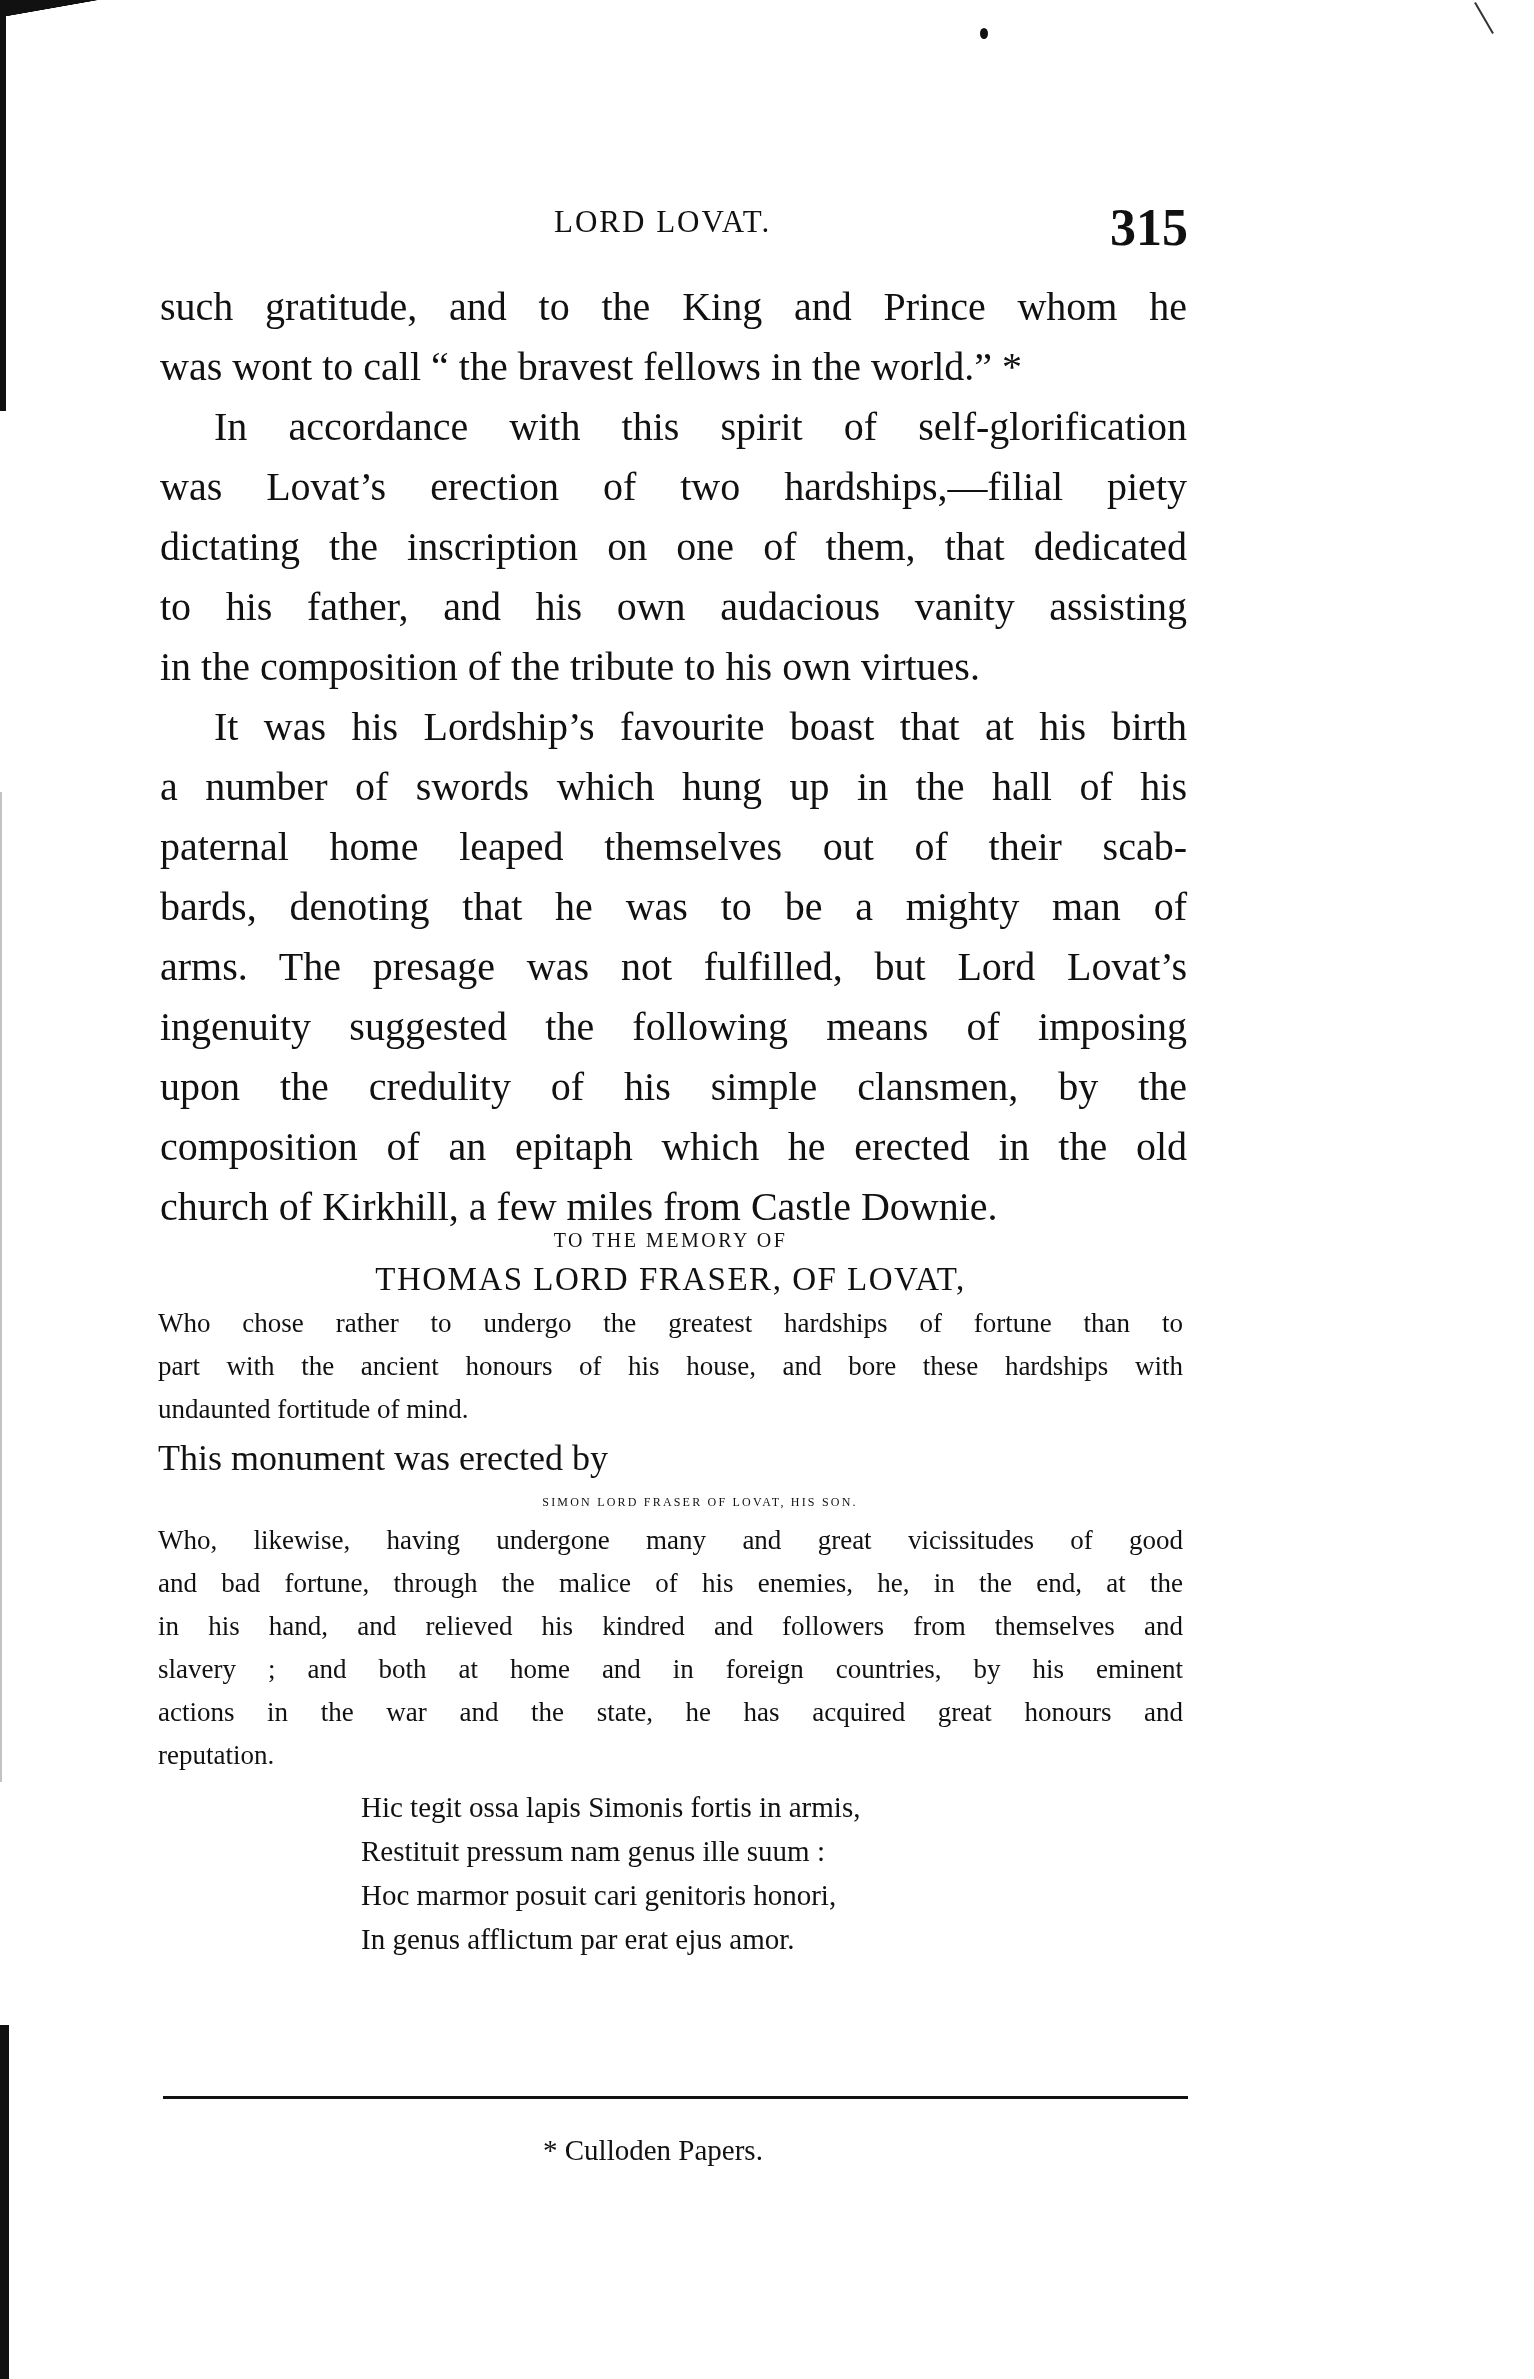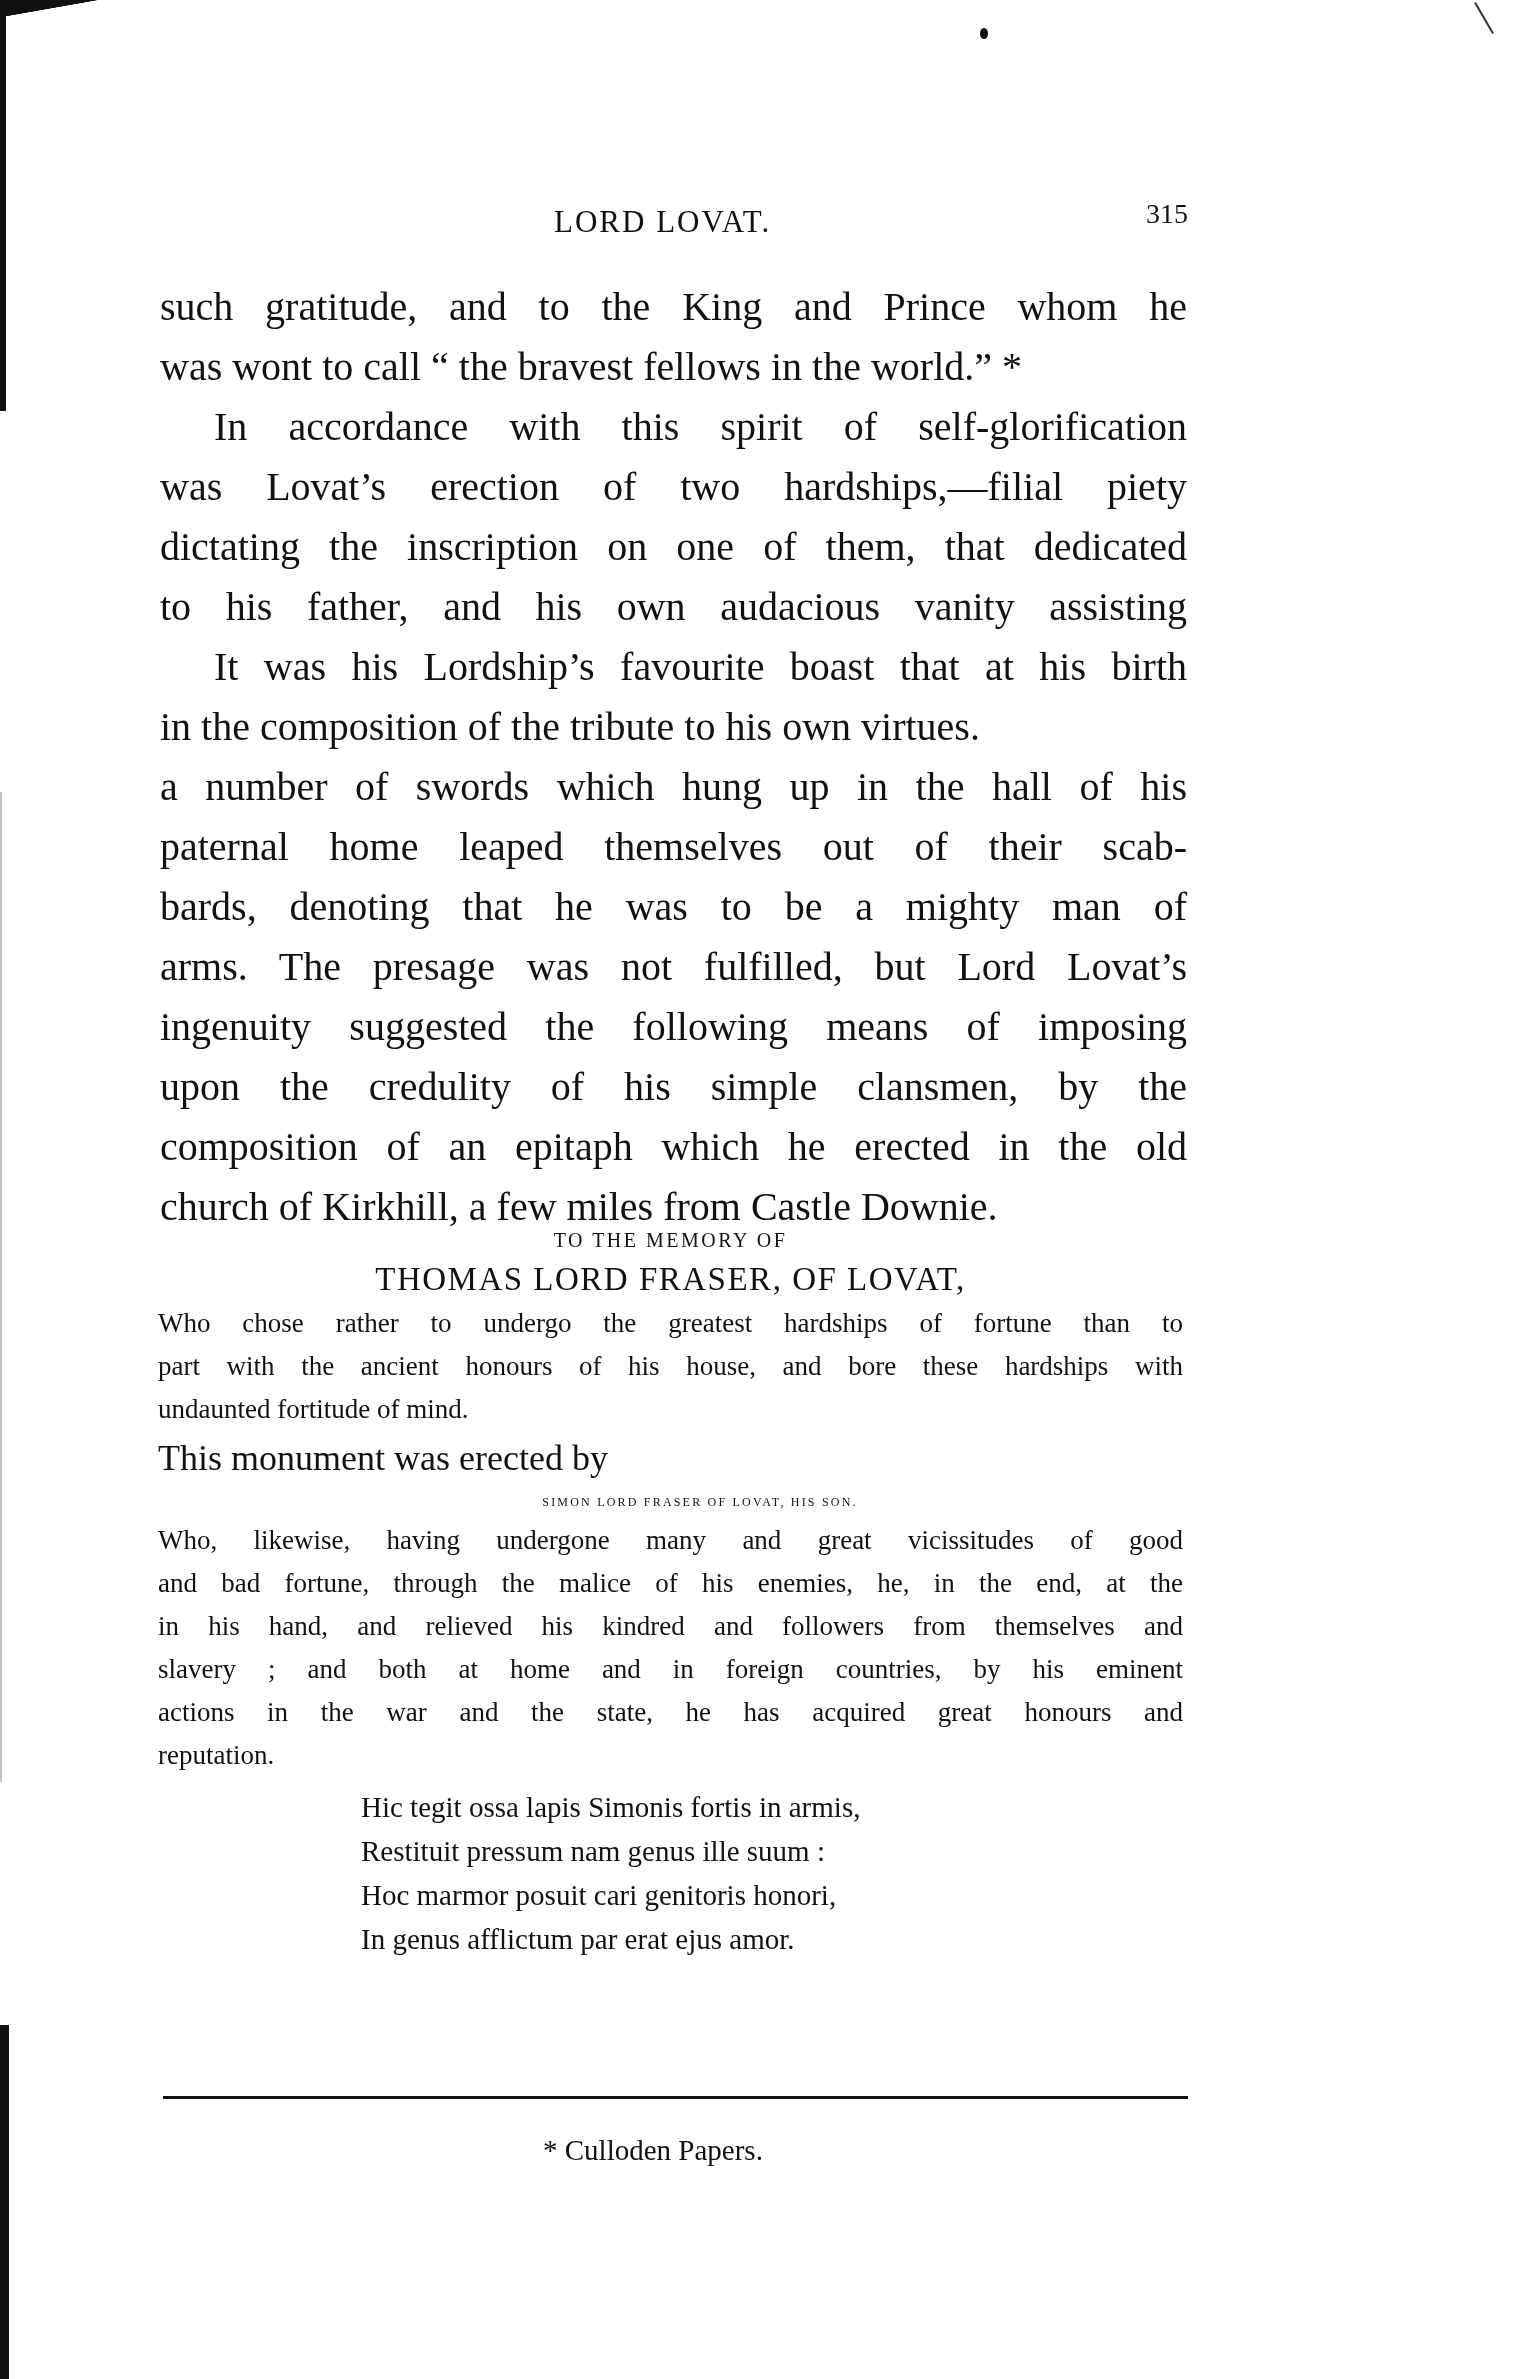--- a/index.html
+++ b/index.html
@@ -8,21 +8,21 @@
     .edge-top-left { position: absolute; left: 0; top: 0; width: 6px; height: 411px; background: #111; }
     .edge-corner { position: absolute; left: 0; top: 0; width: 119px; height: 36px;
                    background: linear-gradient(170deg, #111 0 30%, transparent 31%); }
     .edge-bottom-left { position: absolute; left: 0; top: 2025px; width: 9px; height: 354px; background: #111; }
     .edge-mid-left { position: absolute; left: 0; top: 792px; width: 2px; height: 990px; background: #888; opacity: .5; }
     .speck { position: absolute; width: 8px; height: 11px; border-radius: 50%; background: #111; }
     .corner-mark { position: absolute; right: 50px; top: 0; width: 2px; height: 36px; background: #333; transform: rotate(-30deg); }
 
     .header { position: absolute; top: 204px; left: 168px; width: 1020px; height: 50px; }
     .running-head { position: absolute; left: 386px; top: 0; font-size: 31px; letter-spacing: 2px; }
-    .page-number { position: absolute; right: 0; top: -6px; font-size: 28px; }
+    .page-number { position: absolute; right: 0; top: -6px; font-size: 52px; font-weight: bold; }
 
     .body-text { position: absolute; left: 160px; top: 277px; width: 1027px; font-size: 40px; line-height: 60px; }
     .line { display: block; white-space: nowrap; text-align: justify; text-align-last: justify; }
     .line.last { text-align-last: left; }
     .indent { padding-left: 54px; }
 
     .epitaph { position: absolute; left: 158px; top: 1224px; width: 1025px; }
     .ep-small-caps { text-align: center; font-size: 20px; letter-spacing: 2.5px; line-height: 32px; }
     .ep-name { text-align: center; font-size: 33px; letter-spacing: 1.5px; line-height: 46px; }
     .ep-body { font-size: 27px; line-height: 43px; }
@@ -51,22 +51,22 @@
   <span class="page-number">315</span>
 </div>
 
 <div class="body-text">
   <span class="line">such gratitude, and to the King and Prince whom he</span>
   <span class="line last">was wont to call “ the bravest fellows in the world.” *</span>
   <span class="line indent">In accordance with this spirit of self-glorification</span>
   <span class="line">was Lovat’s erection of two hardships,—filial piety</span>
   <span class="line">dictating the inscription on one of them, that dedicated</span>
   <span class="line">to his father, and his own audacious vanity assisting</span>
+  <span class="line last">in the composition of the tribute to his own virtues.</span>
   <span class="line indent">It was his Lordship’s favourite boast that at his birth</span>
-  <span class="line last">in the composition of the tribute to his own virtues.</span>
   <span class="line">a number of swords which hung up in the hall of his</span>
   <span class="line">paternal home leaped themselves out of their scab-</span>
   <span class="line">bards, denoting that he was to be a mighty man of</span>
   <span class="line">arms.  The presage was not fulfilled, but Lord Lovat’s</span>
   <span class="line">ingenuity suggested the following means of imposing</span>
   <span class="line">upon the credulity of his simple clansmen, by the</span>
   <span class="line">composition of an epitaph which he erected in the old</span>
   <span class="line last">church of Kirkhill, a few miles from Castle Downie.</span>
 </div>
 

